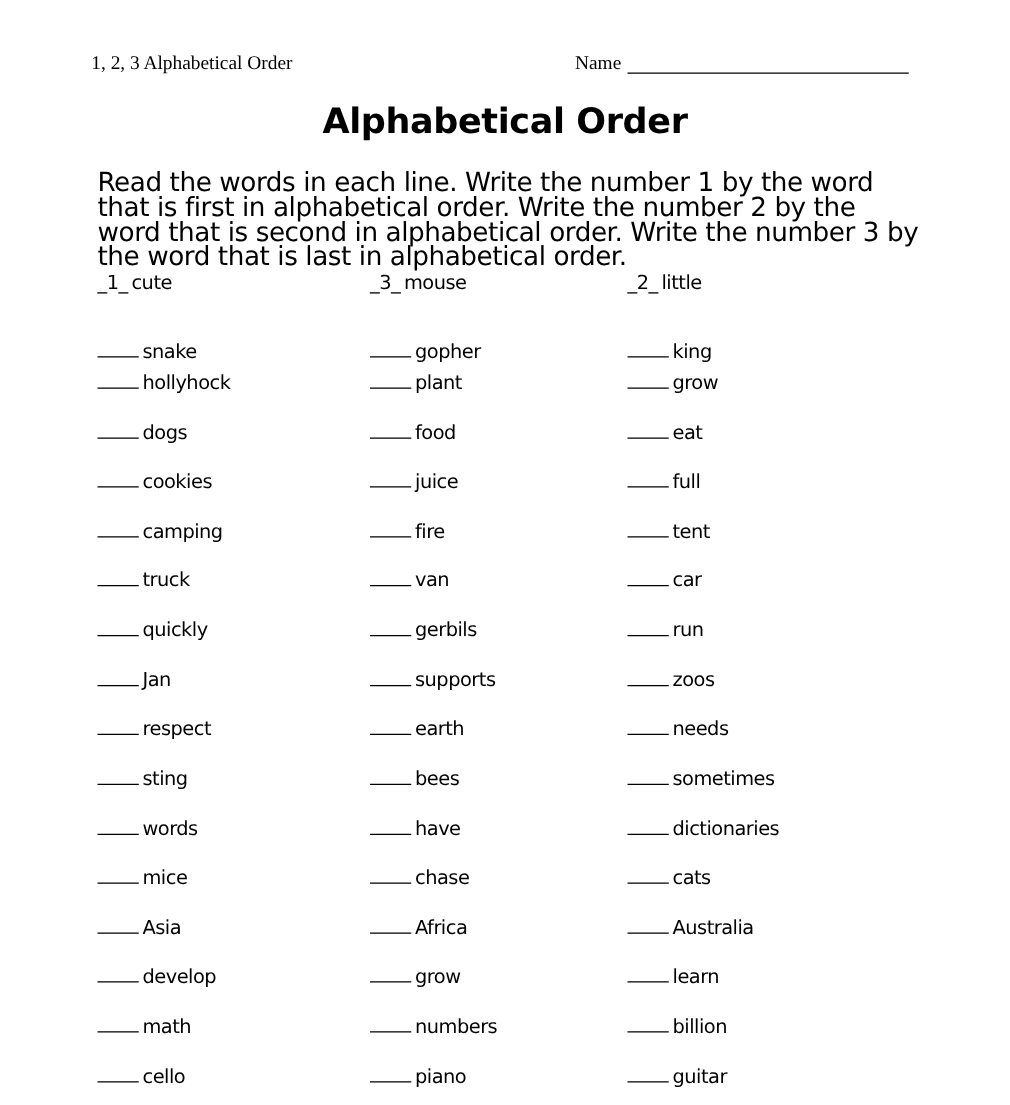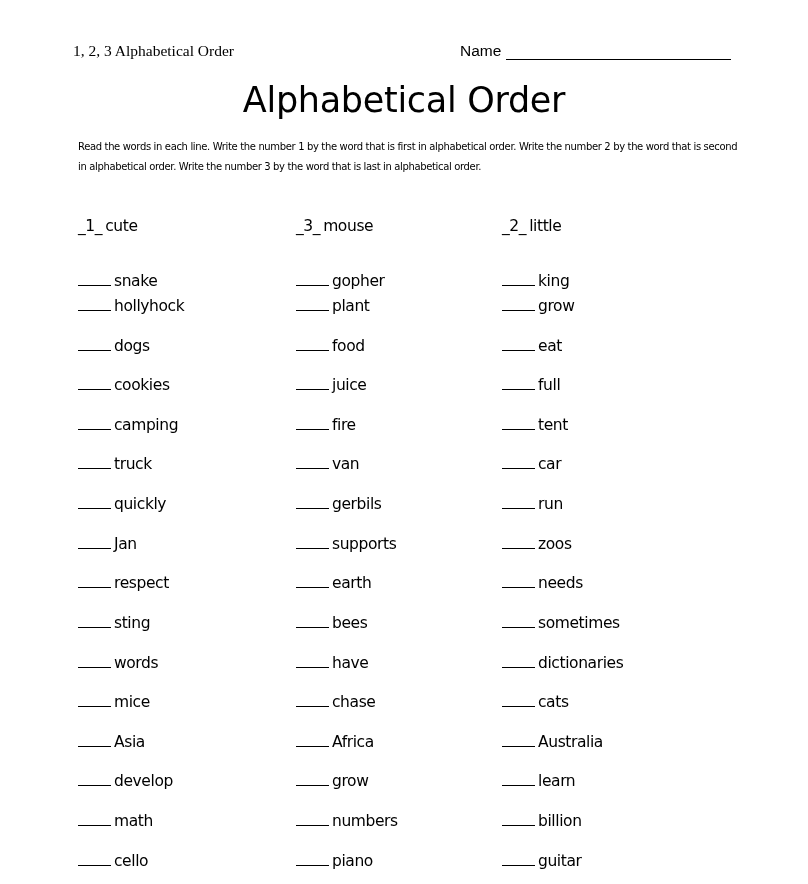--- a/index.html
+++ b/index.html
@@ -1,21 +1,21 @@
 <!DOCTYPE html>
 <html><head>
   <meta charset="utf-8">
   <style>
     html, body { margin: 0; padding: 0; background: #ffffff; }
     body { width: 808px; height: 884px; position: relative; overflow: hidden; color: #000; }
     .hdr-left { position: absolute; left: 73px; top: 42px; font-family: "Liberation Serif", serif; font-size: 15.5px; }
-    .hdr-right { position: absolute; left: 460px; top: 42px; font-family: Liberation Sans, sans-serif; font-size: 15.5px; display: flex; align-items: flex-end; }
+    .hdr-right { position: absolute; left: 460px; top: 42px; font-family: Liberation Serif, serif; font-size: 15.5px; display: flex; align-items: flex-start; }
     .name-line { display: inline-block; width: 225px; border-bottom: 1px solid #000; margin-left: 5px; height: 16px; }
-    .title { position: absolute; left: 0; width: 808px; top: 80px; text-align: center; font-family: "DejaVu Sans", sans-serif; font-weight: normal; font-size: 35px; letter-spacing: -0.3px; }
-    .instructions { position: absolute; left: 78px; top: 137px; width: 660px; font-family: "DejaVu Sans", sans-serif; font-size: 10px; line-height: 19.8px; letter-spacing: -0.35px; }
+    .title { position: absolute; left: 0; width: 808px; top: 80px; text-align: center; font-family: "DejaVu Sans", sans-serif; font-weight: bold; font-size: 28px; letter-spacing: -0.3px; }
+    .instructions { position: absolute; left: 78px; top: 137px; width: 660px; font-family: "DejaVu Sans", sans-serif; font-size: 21px; line-height: 19.8px; letter-spacing: -0.35px; }
     .row { position: absolute; left: 0; width: 680px; height: 22px; font-family: "DejaVu Sans", sans-serif; font-size: 15.5px; letter-spacing: -0.4px; }
     .cell { position: absolute; top: 0; white-space: nowrap; }
     .c0 { left: 78px; } .c1 { left: 296px; } .c2 { left: 502px; }
     .blank { display: inline-block; width: 33px; border-bottom: 1px solid #000; height: 14px; margin-right: 3px; vertical-align: baseline; }
     .prefilled { margin-right: 3px; }
   </style>
 </head>
 <body>
 
 <div class="hdr-left">1, 2, 3 Alphabetical Order</div>

